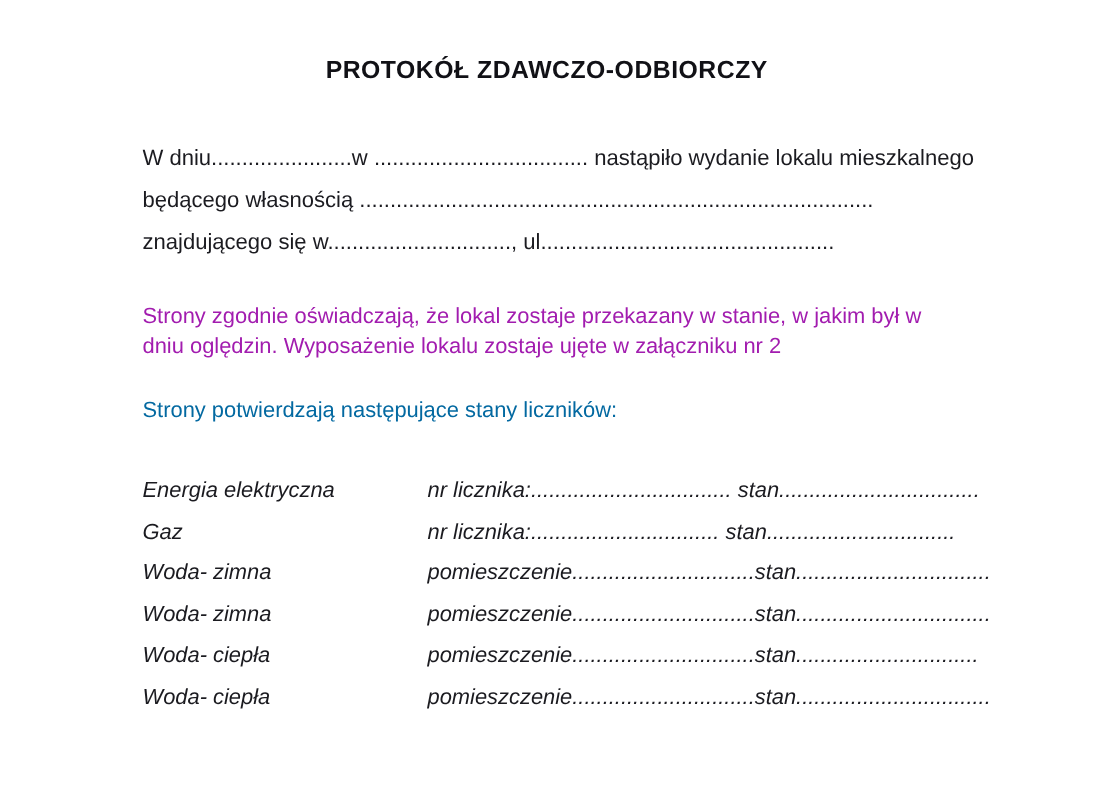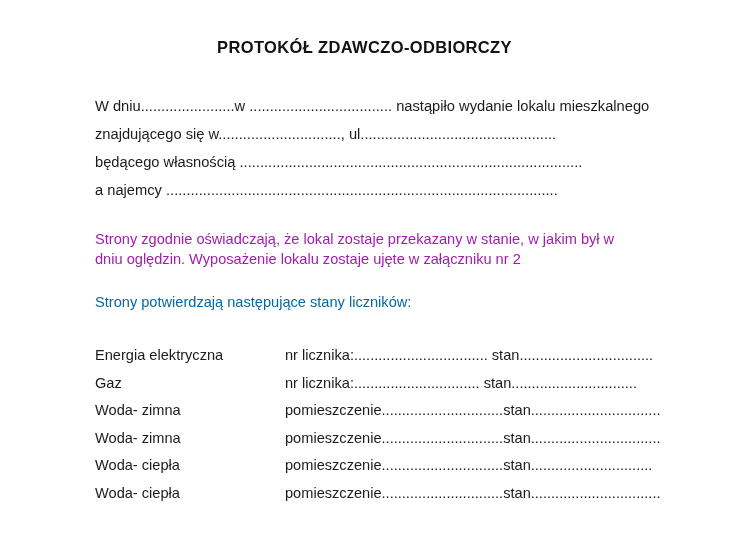--- a/index.html
+++ b/index.html
@@ -76,38 +76,38 @@
     width: 612px;
   }
   .meter-table td {
     padding: 0;
     font-size: 14.6px;
     line-height: 27.5px;
     color: #1b1b20;
     white-space: nowrap;
     vertical-align: top;
     border: 0;
+    font-style: italic;
   }
   .meter-table td.col-label { width: 190px; }
   .meter-table td.col-detail { width: 422px; }
 </style>
 </head>
 <body>
 
 <div class="page">
 
   <div class="doc-title">PROTOKÓŁ ZDAWCZO-ODBIORCZY</div>
 
   <div class="body-wrap">
 
     <div>
       <div class="fill-line">W dniu.......................w ................................... nastąpiło wydanie lokalu mieszkalnego</div>
+      <div class="fill-line">będącego  własnością ....................................................................................</div>
       <div class="fill-line">znajdującego się w.............................., ul................................................</div>
-      <div class="fill-line">będącego  własnością ....................................................................................</div>
-      <div class="fill-line">a najemcy ................................................................................................</div>
     </div>
 
     <div class="para-block">
       <div class="pline">Strony zgodnie oświadczają, że lokal zostaje przekazany w stanie, w jakim był w</div>
       <div class="pline">dniu oględzin. Wyposażenie lokalu zostaje ujęte w załączniku nr 2</div>
     </div>
 
     <div class="single-line">Strony potwierdzają następujące stany liczników:</div>
 
     <table class="meter-table">

